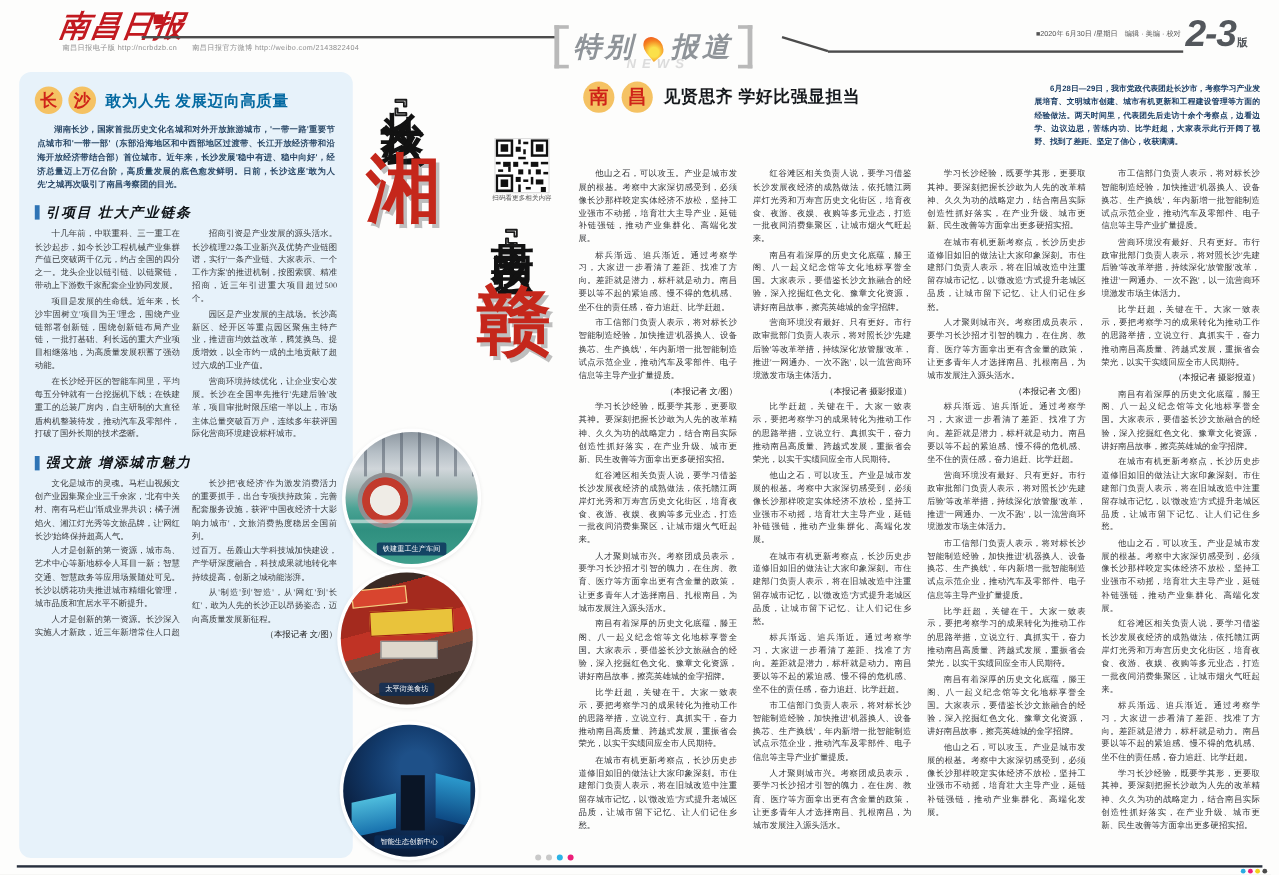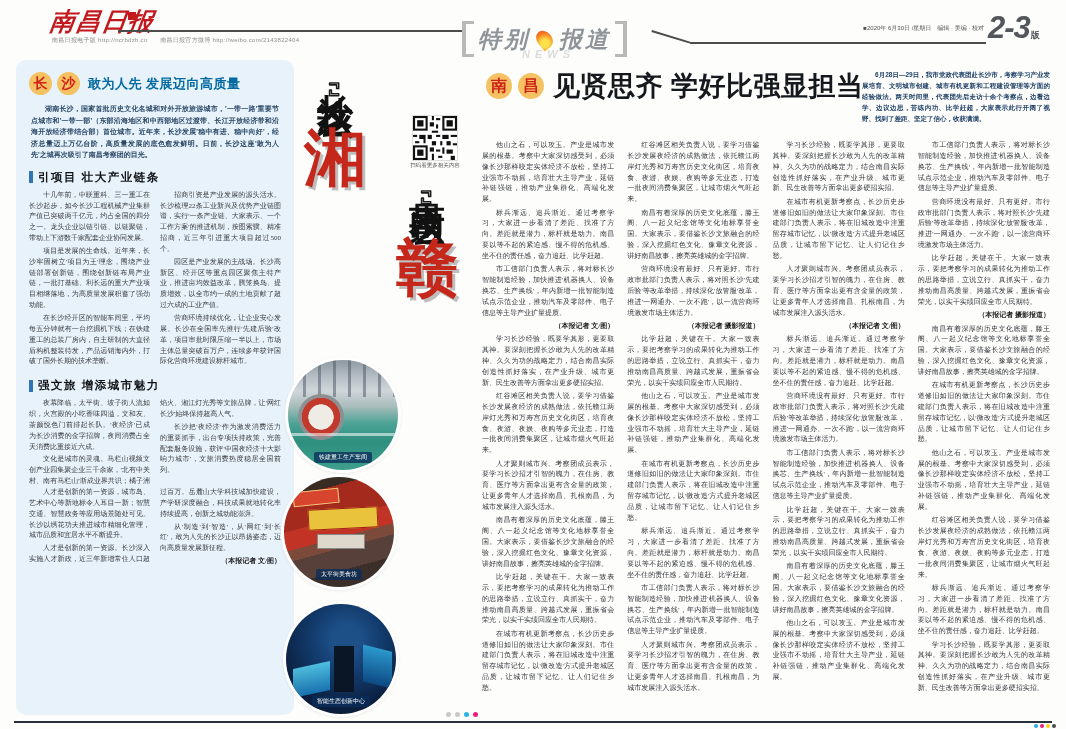--- a/index.html
+++ b/index.html
@@ -42,25 +42,25 @@
               font-weight:900;font-size:14px;display:flex;align-items:center;justify-content:center;
               font-family:"Liberation Sans",sans-serif;flex:0 0 auto;}
   .lp-headline{font-size:13px;font-weight:900;color:#0369a1;letter-spacing:.5px;
                font-family:"Liberation Sans",sans-serif;white-space:nowrap;margin-left:3px;}
   .lp-intro{margin:8px 2px 4px;font-size:7px;line-height:1.65;color:#2c4a68;
             text-align:justify;text-indent:2em;font-weight:600;
             font-family:"Liberation Sans",sans-serif;}
   .sec-title{display:flex;align-items:center;margin:9px 0 5px;}
   .sec-title .bar{width:4px;height:12px;background:#2f74b5;margin-right:5px;flex:0 0 auto;}
   .sec-title .t{font-size:11.5px;font-weight:900;color:#0f1317;letter-spacing:1.5px;
-                font-family:"Liberation Sans",sans-serif;}
+                font-family:"Liberation Sans",sans-serif;font-style:italic;}
   .sec-body{column-count:2;column-gap:10px;text-align:justify;font-size:7px;
             line-height:1.55;color:#393b3e;}
   .sec-body p{margin:0 0 2px;text-indent:2em;}
-  p.credit{text-align:right;font-weight:700;text-indent:0;color:#1a1a1a;}
+  p.credit{text-align:right;font-weight:400;text-indent:0;color:#1a1a1a;}
   
   .center-panel{left:296px;top:60px;width:182px;height:655px;}
   .vert{writing-mode:vertical-rl;text-orientation:upright;line-height:1;}
   .vert-left{left:8px;top:4px;height:400px;}
   .vert-right{left:100px;top:112px;height:460px;}
   .vh-black{font-size:36px;font-weight:900;color:#121212;letter-spacing:3px;
             font-family:"Liberation Sans",sans-serif;}
   .vh-quote{font-size:22px;font-weight:900;color:#1a1a1a;}
   .vh-red{font-size:62px;font-weight:900;color:#c5271b;
           font-family:"Liberation Serif",serif;
@@ -95,21 +95,21 @@
   .photo-3 .kiosk{position:absolute;left:44%;top:38%;width:18%;height:42%;background:#0a1526;}
   .photo-cap{position:absolute;bottom:7px;left:50%;transform:translateX(-50%);
              background:rgba(10,45,90,.78);color:#fff;font-size:6px;padding:1px 5px;
              border-radius:2px;white-space:nowrap;font-family:"Liberation Sans",sans-serif;}
   .dots{left:150px;top:652px;display:flex;gap:4px;}
   .dots span{width:5px;height:5px;border-radius:50%;display:block;}
   
   .right-panel{left:482px;top:60px;width:568px;height:655px;}
   .rp-head{left:4px;top:8px;display:flex;align-items:center;gap:6px;}
   .rp-head .city-badge{width:26px;height:26px;font-size:16px;}
-  .rp-headline{font-size:27px;font-weight:900;color:#15181c;letter-spacing:.5px;
+  .rp-headline{font-size:14px;font-weight:900;color:#15181c;letter-spacing:.5px;
                font-family:"Liberation Sans",sans-serif;white-space:nowrap;margin-left:3px;}
   .rp-intro{right:0;top:2px;width:188px;font-size:6.5px;line-height:1.7;color:#1d3f66;
             text-align:justify;font-weight:600;text-indent:2em;
             font-family:"Liberation Sans",sans-serif;}
   .rp-cols{left:0;top:80px;width:568px;height:573px;display:flex;gap:13px;overflow:hidden;}
   .rp-col{flex:1;overflow:hidden;font-size:7px;line-height:1.55;color:#323438;text-align:justify;}
   .rp-col p{margin:0 0 2.5px;text-indent:2em;}
   
   .footer-rule{left:14px;top:721px;width:1038px;height:2px;background:#28303e;}
   .cmyk{right:10px;top:724px;display:flex;gap:2px;}
@@ -151,31 +151,30 @@
     </div>
     <p class="lp-intro">湖南长沙，国家首批历史文化名城和对外开放旅游城市，'一带一路'重要节点城市和'一带一部'（东部沿海地区和中西部地区过渡带、长江开放经济带和沿海开放经济带结合部）首位城市。近年来，长沙发展'稳中有进、稳中向好'，经济总量迈上万亿台阶，高质量发展的底色愈发鲜明。日前，长沙这座'敢为人先'之城再次吸引了南昌考察团的目光。</p>
     <div id="left-sections">
         <div class="sec-title">
           <span class="bar"></span>
           <span class="t">引项目 壮大产业链条</span>
         </div>
         <div class="sec-body">
           <p>十几年前，中联重科、三一重工在长沙起步，如今长沙工程机械产业集群产值已突破两千亿元，约占全国的四分之一。龙头企业以链引链、以链聚链，带动上下游数千家配套企业协同发展。</p>
           <p>项目是发展的生命线。近年来，长沙牢固树立'项目为王'理念，围绕产业链部署创新链，围绕创新链布局产业链，一批打基础、利长远的重大产业项目相继落地，为高质量发展积蓄了强劲动能。</p>
-          <p>在长沙经开区的智能车间里，平均每五分钟就有一台挖掘机下线；在铁建重工的总装厂房内，自主研制的大直径盾构机整装待发，产品远销海内外，打破了国外长期的技术垄断。</p>
+          <p>在长沙经开区的智能车间里，平均每五分钟就有一台挖掘机下线；在铁建重工的总装厂房内，自主研制的大直径盾构机整装待发，推动汽车及零部件，打破了国外长期的技术垄断。</p>
           <p>招商引资是产业发展的源头活水。长沙梳理22条工业新兴及优势产业链图谱，实行'一条产业链、大家表示、一个工作方案'的推进机制，按图索骥、精准招商，近三年引进重大项目超过500个。</p>
           <p>园区是产业发展的主战场。长沙高新区、经开区等重点园区聚焦主特产业，推进亩均效益改革，腾笼换鸟、提质增效，以全市约一成的土地贡献了超过六成的工业产值。</p>
           <p>营商环境持续优化，让企业安心发展。长沙在全国率先推行'先建后验'改革，项目审批时限压缩一半以上，市场主体总量突破百万户，连续多年获评国际化营商环境建设标杆城市。</p>
         </div>
         <div class="sec-title">
           <span class="bar"></span>
           <span class="t">强文旅 增添城市魅力</span>
         </div>
         <div class="sec-body">
-          <p>夜幕降临，太平街、坡子街人流如织，火宫殿的小吃香味四溢，文和友、茶颜悦色门前排起长队。'夜经济'已成为长沙消费的金字招牌，夜间消费占全天消费比重接近六成。</p>
           <p>文化是城市的灵魂。马栏山视频文创产业园集聚企业三千余家，'北有中关村、南有马栏山'渐成业界共识；橘子洲焰火、湘江灯光秀等文旅品牌，让'网红长沙'始终保持超高人气。</p>
           <p>长沙把'夜经济'作为激发消费活力的重要抓手，出台专项扶持政策，完善配套服务设施，获评'中国夜经济十大影响力城市'，文旅消费热度稳居全国前列。</p>
         </div>
         <div class="sec-body">
           <p>人才是创新的第一资源，城市岛、艺术中心等新地标令人耳目一新；智慧交通、智慧政务等应用场景随处可见。长沙以绣花功夫推进城市精细化管理，城市品质和宜居水平不断提升。</p>
           <p>人才是创新的第一资源。长沙深入实施人才新政，近三年新增常住人口超过百万。岳麓山大学科技城加快建设，产学研深度融合，科技成果就地转化率持续提高，创新之城动能澎湃。</p>
           <p>从'制造'到'智造'，从'网红'到'长红'，敢为人先的长沙正以昂扬姿态，迈向高质量发展新征程。</p>
           <p class="credit">（本报记者 文/图）</p>
         </div>
       </div>

